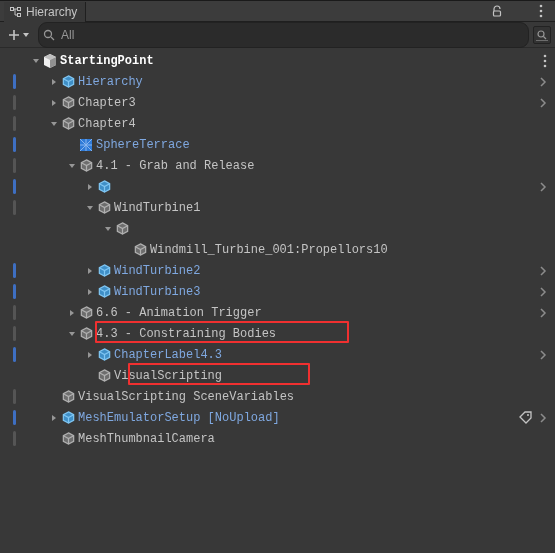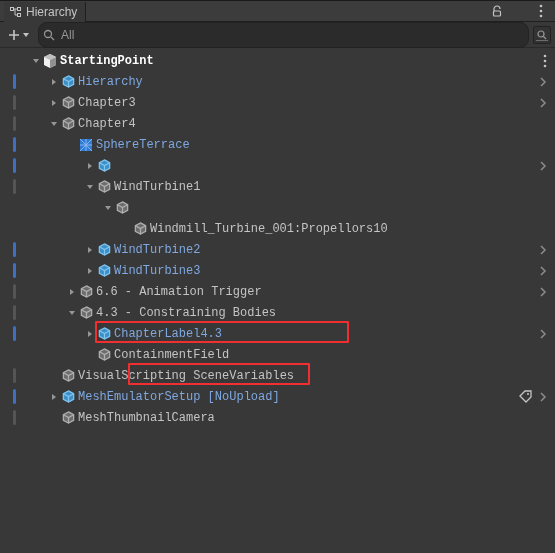--- a/index.html
+++ b/index.html
@@ -326,20 +326,40 @@
       <div style="width: 36px;"></div>
       <div class="fold"></div>
       <div class="icon">
         <svg width="16" height="16" viewBox="0 0 16 16">
           <rect x="2" y="2" width="12" height="12" fill="#2f7bd8"></rect>
           <path d="M2 2 L14 14 M2 14 L14 2 M8 2 V14 M2 8 H14" stroke="#88b6ef" stroke-width="1"></path>
         </svg>
       </div>
       <span class="label">SphereTerrace</span>
     </div>
+    <div class="row ">
+      <div style="width: 30px; display: flex; justify-content: center;">
+        <div class="vbar dim"></div>
+      </div>
+      <div style="width: 36px;"></div>
+      <div class="fold">
+        <svg width="8" height="8" viewBox="0 0 8 8">
+          <path d="M1 2 L4 6 L7 2 Z" fill="#969696"></path>
+        </svg>
+      </div>
+      <div class="icon">
+        <svg width="15" height="15" viewBox="0 0 16 16">
+          <g class="cube">
+            <polygon class="face" points="8,2 13.5,5 13.5,11 8,14 2.5,11 2.5,5"></polygon>
+            <path d="M2.5 5 L8 8 L13.5 5 M8 8 V14"></path>
+          </g>
+        </svg>
+      </div>
+      <span class="label">4.1 - Grab and Release</span>
+    </div>
     <div class="row link">
       <div style="width: 30px; display: flex; justify-content: center;">
         <div class="vbar"></div>
       </div>
       <div style="width: 54px;"></div>
       <div class="fold">
         <svg width="8" height="8" viewBox="0 0 8 8">
           <path d="M2 1 L6 4 L2 7 Z" fill="#969696"></path>
         </svg>
       </div>
@@ -543,21 +563,21 @@
       <div style="width: 54px;"></div>
       <div class="fold"></div>
       <div class="icon">
         <svg width="15" height="15" viewBox="0 0 16 16">
           <g class="cube">
             <polygon class="face" points="8,2 13.5,5 13.5,11 8,14 2.5,11 2.5,5"></polygon>
             <path d="M2.5 5 L8 8 L13.5 5 M8 8 V14"></path>
           </g>
         </svg>
       </div>
-      <span class="label">ContainmentField</span>
+      <span class="label">VisualScripting</span>
     </div>
     <div class="row ">
       <div style="width: 30px; display: flex; justify-content: center;">
         <div class="vbar dim"></div>
       </div>
       <div style="width: 18px;"></div>
       <div class="fold"></div>
       <div class="icon">
         <svg width="15" height="15" viewBox="0 0 16 16">
           <g class="cube">

